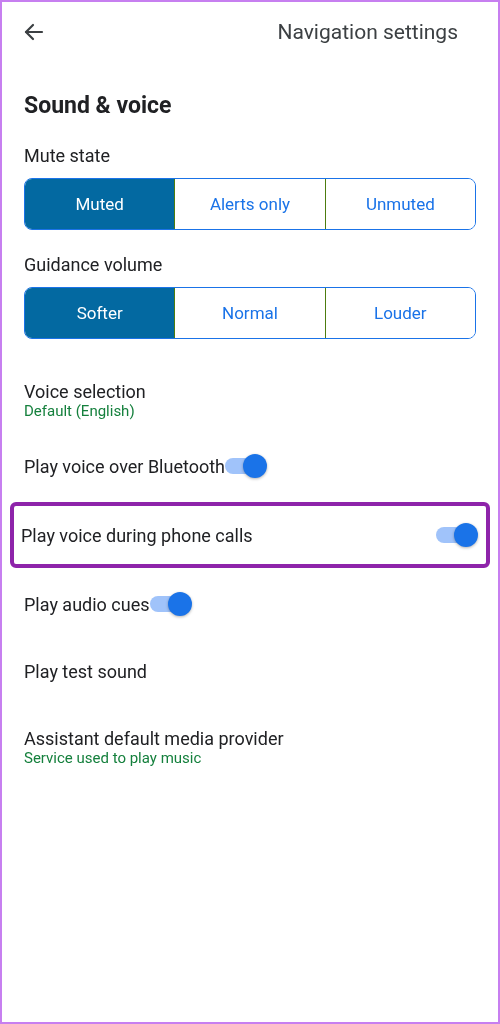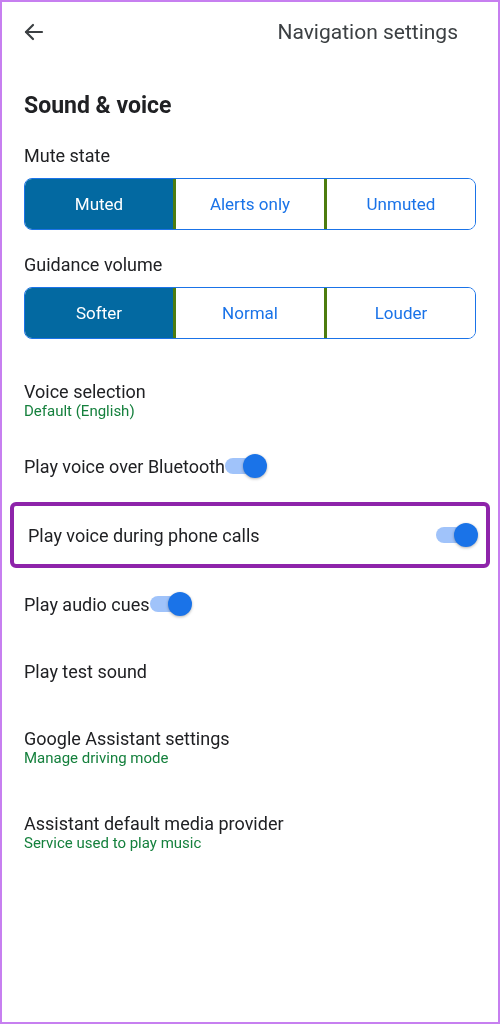--- a/index.html
+++ b/index.html
@@ -5,29 +5,29 @@
   * { box-sizing: border-box; margin: 0; padding: 0; font-family: Roboto, "Helvetica Neue", Arial, sans-serif; }
   body { width: 500px; height: 1024px; background: #fff; border: 2px solid #c77ff0; position: relative; overflow: hidden; }
   .header { display: flex; align-items: center; padding: 18px 16px 10px 20px; }
   .back-arrow { width: 24px; height: 24px; display: flex; align-items: center; justify-content: center; }
   .header-title { flex: 1; text-align: right; font-size: 21px; color: #3c4043; padding-right: 24px; }
   .content { padding: 0 22px; }
   .section-title { font-size: 23px; font-weight: 700; color: #202124; margin-top: 38px; margin-bottom: 26px; }
   .subhead { font-size: 18px; color: #202124; margin-bottom: 12px; }
   .seg-group { display: flex; border-radius: 8px; overflow: hidden; width: 100%; margin-bottom: 24px; border: 1px solid #1a73e8; }
   .seg { flex: 1; text-align: center; padding: 15px 0; font-size: 17px; background: #fff; color: #1a73e8; cursor: pointer; }
-  .seg + .seg { border-left: 3px solid #4d7c0f; }
+  .seg + .seg { border-left: 1px solid #4d7c0f; }
   .seg.selected { background: #0369a1; color: #fff; }
   .row { display: flex; align-items: center; justify-content: flex-start; padding: 23px 0; }
   .row-text .row-title { font-size: 18px; color: #202124; }
   .row-text .row-sub { font-size: 15px; color: #15803d; }
   .toggle { position: relative; width: 40px; height: 22px; }
   .toggle .track { position: absolute; inset: 0; height: 16px; top: 3px; background: #a0c3fa; border-radius: 10px; }
   .toggle .knob { position: absolute; right: -2px; top: -1px; width: 24px; height: 24px; background: #1a73e8; border-radius: 50%; box-shadow: 0 1px 3px rgba(0,0,0,0.3); }
-  .highlight-box { border: 4px solid #8e24aa; border-radius: 6px; margin: 2px -14px; padding: 18px 10px 18px 14px; display: flex; align-items: center; justify-content: space-between; }
+  .highlight-box { border: 4px solid #8e24aa; border-radius: 6px; margin: 2px -14px; padding: 18px 10px 18px 7px; display: flex; align-items: center; justify-content: space-between; }
   .voice-sel { padding-top: 18px; padding-bottom: 12px; }
 </style>
 </head>
 <body>
 
 <div class="header">
   <div class="back-arrow">
     <svg width="24" height="24" viewBox="0 0 24 24" fill="none" stroke="#3c4043" stroke-width="2.2" stroke-linecap="round" stroke-linejoin="round">
       <line x1="20" y1="12" x2="4" y2="12"></line>
         <polyline points="11 5 4 12 11 19"></polyline>
@@ -91,27 +91,20 @@
       </div>
   </div>
 
   <div class="row no-toggle">
     <div class="row-text">
         <div class="row-title">Play test sound</div>
       </div>
 
   </div>
 
-  <div class="row no-toggle">
-    <div class="row-text">
-      <div class="row-title">Google Assistant settings</div>
-      <div class="row-sub">Manage driving mode</div>
-    </div>
-
-  </div>
 
   <div class="row no-toggle" style="padding-bottom:0;">
     <div class="row-text">
       <div class="row-title">Assistant default media provider</div>
       <div class="row-sub">Service used to play music</div>
     </div>
 
   </div>
 
 </div>

